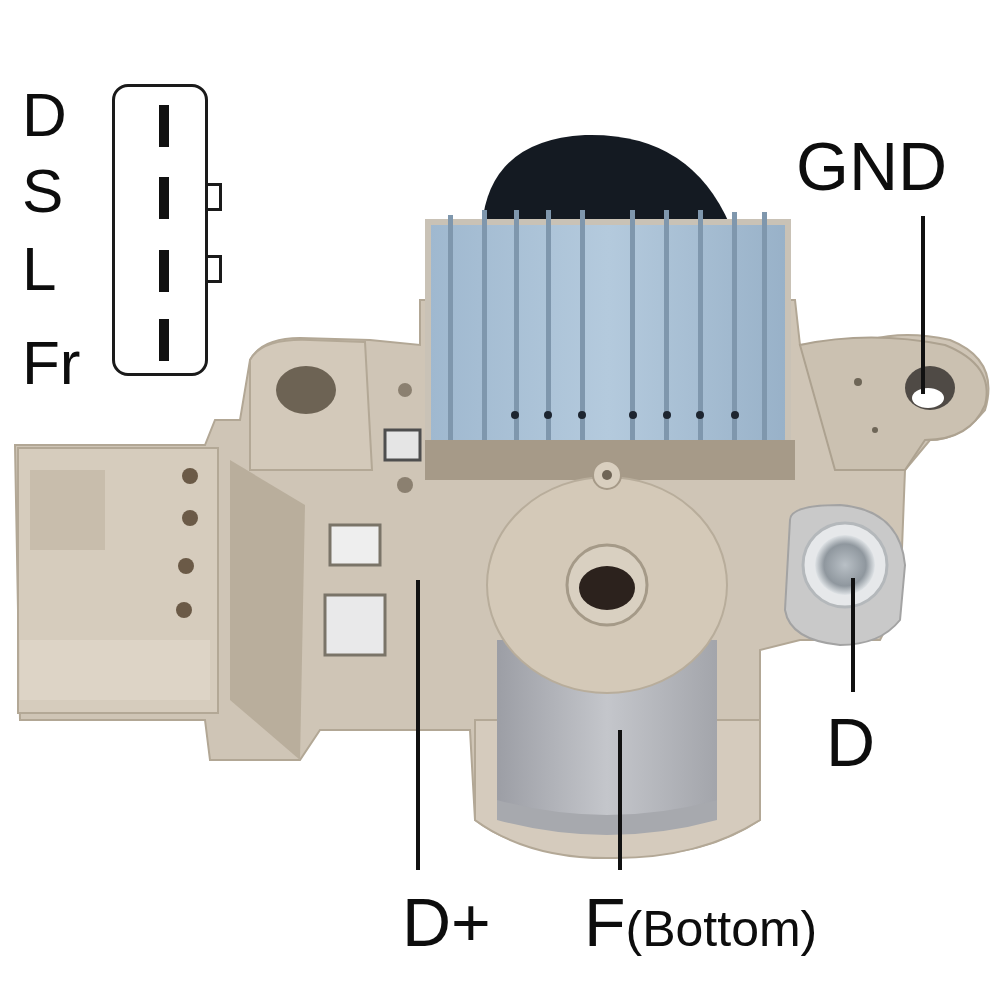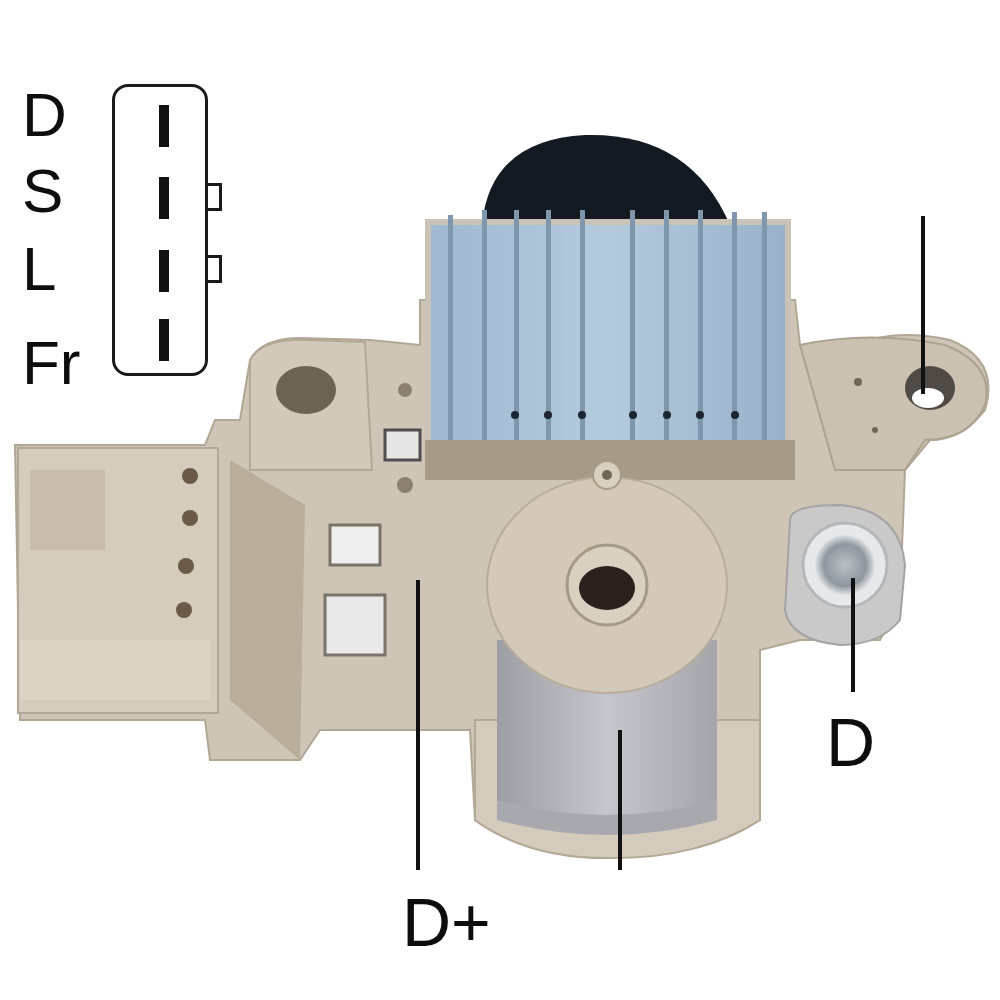--- a/index.html
+++ b/index.html
@@ -132,23 +132,27 @@
     <div class="pin-bar" style="top:232px;"></div>
     <div class="notch" style="top:96px;"></div>
     <div class="notch" style="top:168px;"></div>
   </div>
 
   <div class="lbl pin-lbl" style="top:84px;">D</div>
   <div class="lbl pin-lbl" style="top:160px;">S</div>
   <div class="lbl pin-lbl" style="top:238px;">L</div>
   <div class="lbl pin-lbl" style="top:332px;">Fr</div>
 
+  <div class="lbl big-lbl" style="left:796px; top:132px;">GND</div>
   <div class="leader" style="left:921px; top:216px; height:178px;"></div>
 
   <div class="lbl big-lbl" style="left:826px; top:708px;">D</div>
   <div class="leader" style="left:851px; top:578px; height:114px;"></div>
 
   <div class="lbl big-lbl" style="left:402px; top:888px;">D+</div>
   <div class="leader" style="left:416px; top:580px; height:290px;"></div>
 
+  <div class="lbl" style="left:584px; top:888px;">
+    <span class="big-lbl">F</span><span class="small-paren">(Bottom)</span>
+  </div>
   <div class="leader" style="left:618px; top:730px; height:140px;"></div>
 
 </div>
 
 </body></html>

